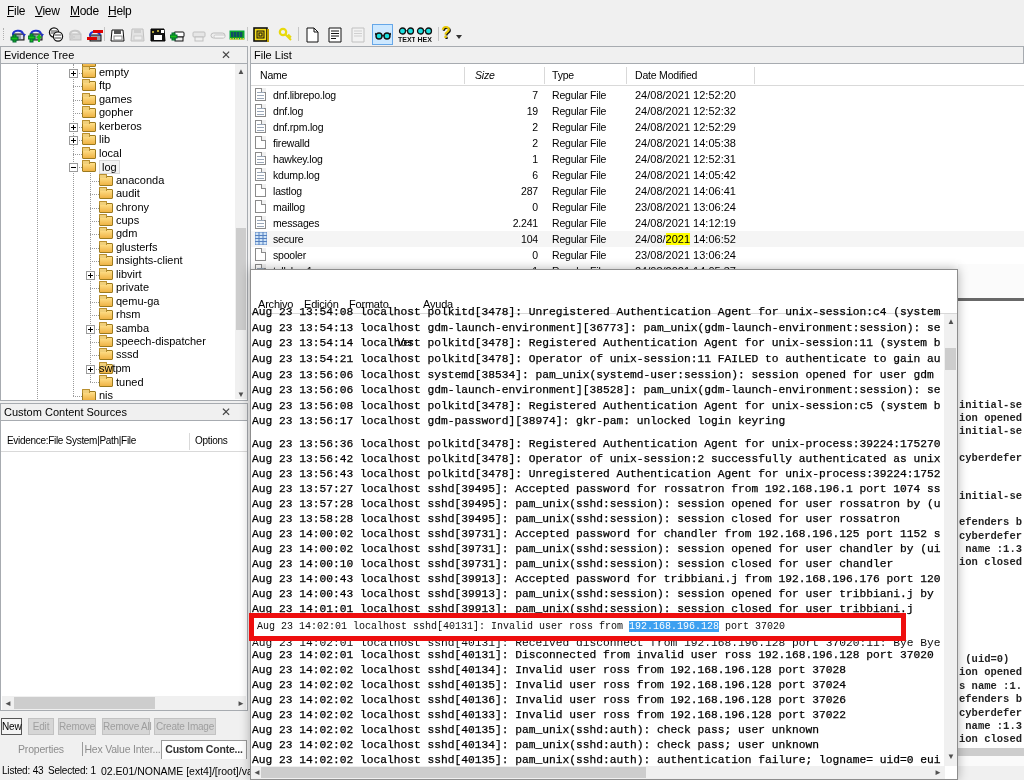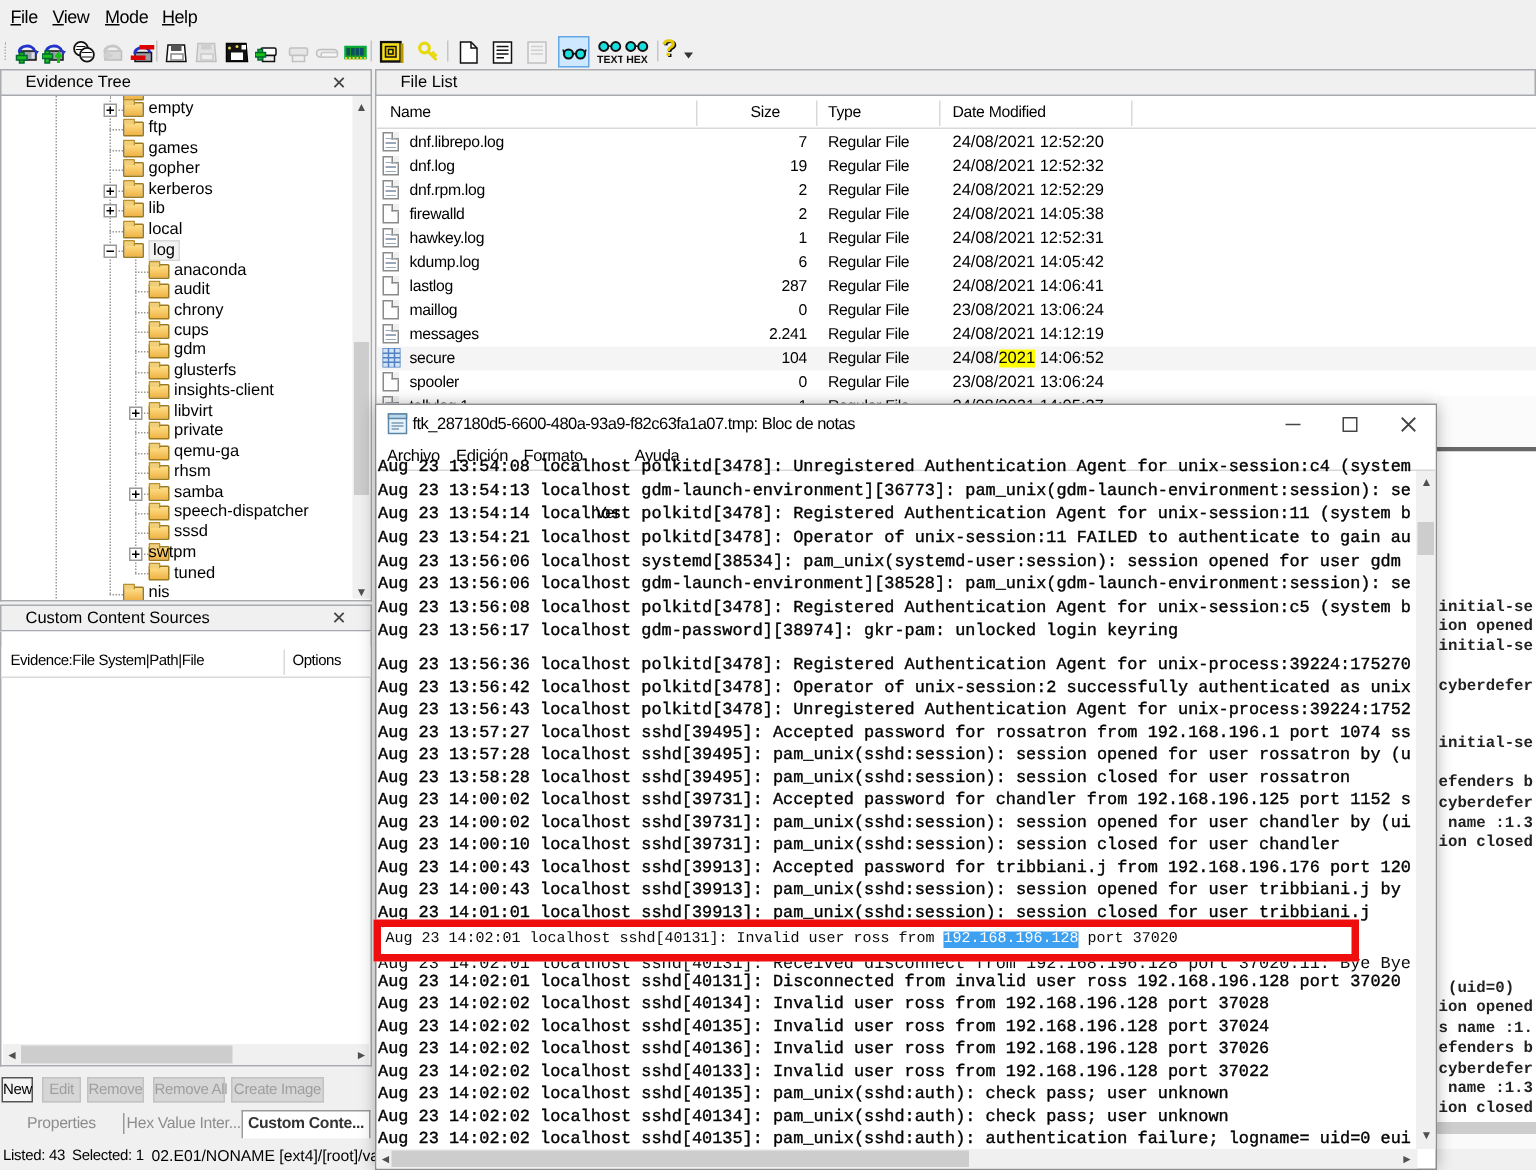--- a/index.html
+++ b/index.html
@@ -1,21 +1,21 @@
 <!DOCTYPE html>
 <html><head>
 <meta charset="utf-8">
 <style>
 * { margin:0; padding:0; box-sizing:border-box; }
 html,body { width:1024px; height:780px; overflow:hidden; }
 body { font-family:"Liberation Sans",sans-serif; background:#f0f0f0; position:relative; }
 .abs { position:absolute; }
 u.m { text-decoration:underline; }
 
-.panetitle { background:#f0f0f0; border:1px solid #a7abb0; font-size:11px; color:#000; line-height:16px; padding-left:16px; }
+.panetitle { background:#f0f0f0; border:1px solid #a7abb0; font-size:11px; color:#000; line-height:16px; padding-left:3px; }
 .x { color:#444; font-size:12px; }
 
 .fld { position:absolute; width:14px; height:10px; background:linear-gradient(#ffe08a,#efb345); border:1px solid #9c7a1e; border-radius:1px; }
 .fld::before { content:""; position:absolute; left:-1px; top:-3px; width:6px; height:3px; background:#f0cf7a; border:1px solid #b98f2f; border-bottom:none; border-radius:1px 1px 0 0; }
 .pm { position:absolute; width:9px; height:9px; background:#fff; border:1px solid #9a9a9a; }
 .pm i { position:absolute; left:1px; top:3px; width:5px; height:1px; background:#000; }
 .pm.plus i.v { left:3px; top:1px; width:1px; height:5px; }
 .trow { position:absolute; font-size:11px; color:#000; white-space:nowrap; }
 .dotv { position:absolute; border-left:1px dotted #9a9a9a; width:0; }
 .doth { position:absolute; border-top:1px dotted #9a9a9a; height:0; }
@@ -329,21 +329,21 @@
   <span class="abs" style="left:2px;top:6px;">Listed: 43</span>
   <span class="abs" style="left:48px;top:6px;">Selected: 1</span>
   <span class="abs" style="left:101px;top:6px;font-size:10.5px;letter-spacing:0;">02.E01/NONAME [ext4]/[root]/va</span>
 </div>
 
 <div class="abs panetitle" style="left:250px;top:46px;width:774px;height:18px;">File List</div>
 <div class="abs" style="left:250px;top:64px;width:774px;height:236px;background:#fff;border-left:1px solid #a7abb0;overflow:hidden;" id="flist">
 
   <div class="abs" style="left:0;top:0;width:774px;height:22px;background:#fff;border-bottom:1px solid #d9d9d9;font-size:10.5px;letter-spacing:-0.2px;color:#000;">
     <span class="abs" style="left:9px;top:5px;">Name</span>
-    <span class="abs" style="left:224px;top:5px;width:45px;text-align:right;">Size</span>
+    <span class="abs" style="left:224px;top:5px;width:45px;text-align:left;font-style:italic;">Size</span>
     <span class="abs" style="left:301px;top:5px;">Type</span>
     <span class="abs" style="left:384px;top:5px;">Date Modified</span>
     <div class="abs" style="left:213px;top:3px;width:1px;height:17px;background:#d9d9d9;"></div>
     <div class="abs" style="left:293px;top:3px;width:1px;height:17px;background:#d9d9d9;"></div>
     <div class="abs" style="left:375px;top:3px;width:1px;height:17px;background:#d9d9d9;"></div>
     <div class="abs" style="left:503px;top:3px;width:1px;height:17px;background:#d9d9d9;"></div>
   </div>
   <div id="flrows">
       <div class="fl-row" style="top:23px;">
         <div class="doc lines"></div>
@@ -454,39 +454,20 @@
     <div style="position:absolute;left:1px;top:405.6px;font-family:'Liberation Mono',monospace;font-size:10.5px;font-weight:bold;color:#222;white-space:pre;">cyberdefer</div>
     <div style="position:absolute;left:1px;top:419.0px;font-family:'Liberation Mono',monospace;font-size:10.5px;font-weight:bold;color:#222;white-space:pre;"> name :1.3</div>
     <div style="position:absolute;left:1px;top:432.4px;font-family:'Liberation Mono',monospace;font-size:10.5px;font-weight:bold;color:#222;white-space:pre;">ion closed</div>
   </div>
 <div class="abs" style="left:958px;top:748px;width:66px;height:8px;background:#cdcdcd;"></div>
 <div class="abs" style="left:958px;top:756px;width:66px;height:10px;background:#fafafa;"></div>
 <div class="abs" style="left:958px;top:766px;width:66px;height:14px;background:#f0f0f0;"></div>
 
 <div id="np">
 
-  <div class="abs" style="left:0;top:0;width:706px;height:25px;background:#fff;">
-    <svg class="abs" style="left:7px;top:5px;" width="15" height="15" viewBox="0 0 15 15">
-      <rect x="1" y="1" width="12" height="13" fill="#e8f4fa" stroke="#5b86a8" stroke-width="1"></rect>
-      <rect x="1" y="1" width="12" height="3" fill="#bcd9ea" stroke="#5b86a8" stroke-width="1"></rect>
-      <line x1="3" y1="7" x2="11" y2="7" stroke="#7d9cb5" stroke-width="1"></line>
-      <line x1="3" y1="9" x2="11" y2="9" stroke="#7d9cb5" stroke-width="1"></line>
-      <line x1="3" y1="11" x2="8" y2="11" stroke="#7d9cb5" stroke-width="1"></line>
-    </svg>
-    <span class="abs" style="left:24px;top:7px;font-size:11px;letter-spacing:-0.35px;color:#000;">ftk_287180d5-6600-480a-93a9-f82c63fa1a07.tmp: Bloc de notas</span>
-    <svg class="abs" style="left:605px;top:7px;" width="12" height="12" viewBox="0 0 12 12">
-        <path d="M1 6 h10" stroke="#444" stroke-width="1"></path>
-      </svg>
-    <svg class="abs" style="left:643px;top:7px;" width="12" height="12" viewBox="0 0 12 12">
-        <rect x="1.5" y="1.5" width="9" height="9" fill="none" stroke="#444" stroke-width="1"></rect>
-      </svg>
-    <svg class="abs" style="left:682px;top:7px;" width="12" height="12" viewBox="0 0 12 12">
-        <path d="M1.5 1.5 L10.5 10.5 M10.5 1.5 L1.5 10.5" stroke="#444" stroke-width="1.2"></path>
-      </svg>
-  </div>
 
   <div class="abs" style="left:0;top:25px;width:706px;height:19px;background:#fff;border-bottom:1px solid #d7d7d7;font-size:11px;letter-spacing:-0.2px;color:#000;">
     <span class="abs" style="left:7px;top:3px;">Archivo</span>
     <span class="abs" style="left:53px;top:3px;">Edición</span>
     <span class="abs" style="left:98px;top:3px;">Formato</span>
     <span class="abs" style="left:146px;top:3px;margin-top:38px;">Ver</span>
     <span class="abs" style="left:172px;top:3px;">Ayuda</span>
   </div>
 
   <div id="np-log">Aug 23 13:54:08 localhost polkitd[3478]: Unregistered Authentication Agent for unix-session:c4 (system

